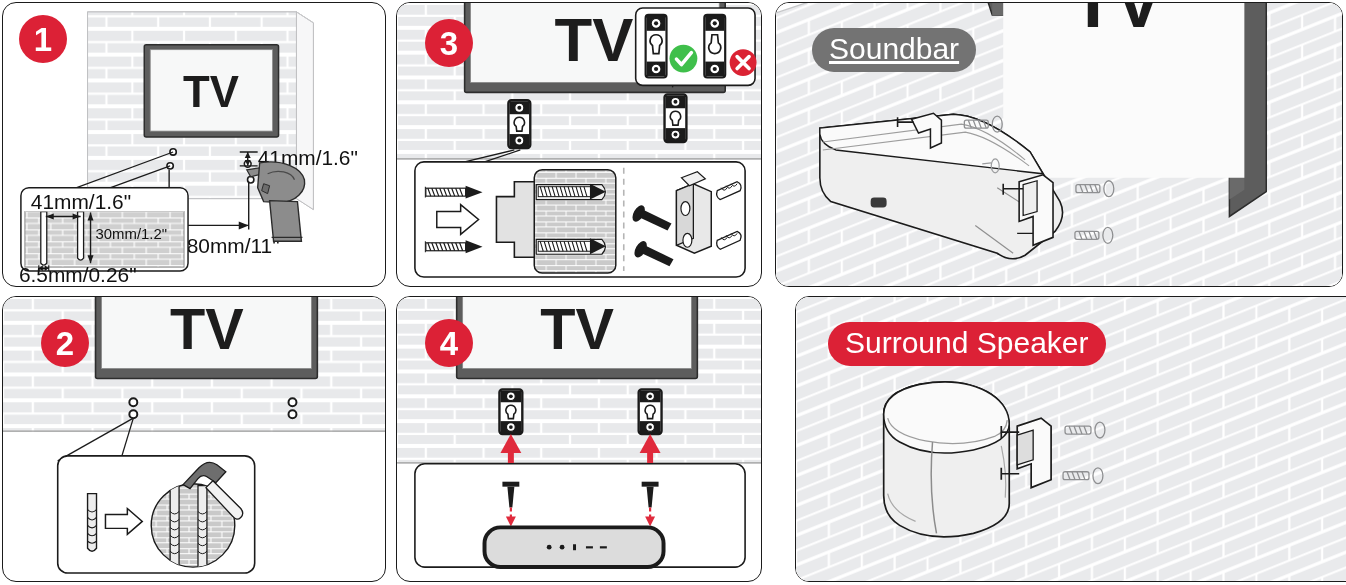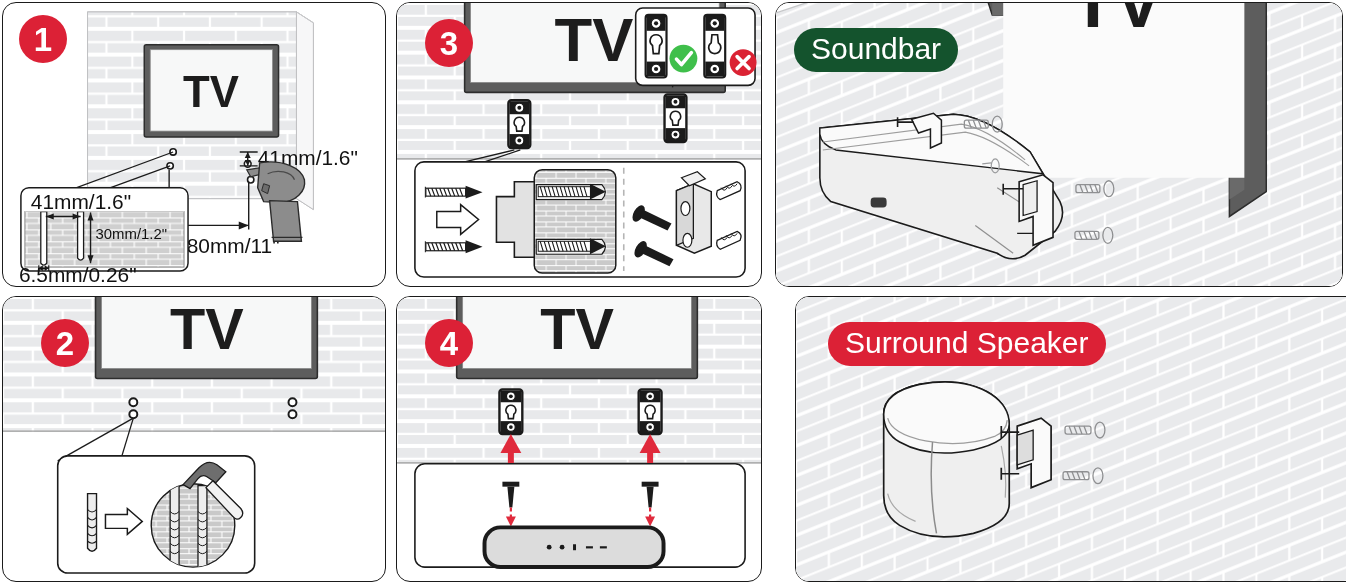--- a/index.html
+++ b/index.html
@@ -587,21 +587,21 @@
         <rect x="300" y="230" width="24" height="8" rx="2"></rect>
         <path d="M304 230 L307 238 M309 230 L312 238 M314 230 L317 238 M319 230 L322 238"></path>
         <ellipse cx="333" cy="234" rx="5" ry="8"></ellipse>
       </g>
       <g stroke="#9b9c9e" stroke-width="1.2" fill="none">
         <ellipse cx="220" cy="164" rx="4" ry="7"></ellipse>
         <path d="M207 162 L216 161"></path>
       </g>
     </svg>
 
-    <div class="pill-label" id="pill-soundbar" style="left: 18px; top: 25px; background: #14532d;">Soundbar</div>
+    <div class="pill-label" id="pill-soundbar" style="left: 36px; top: 25px; background: #737373; text-decoration: underline;">Soundbar</div>
   </div>
 
   <div class="panel" id="panel-surround" style="border-color: rgb(27, 27, 27); margin-left: 20px;">
     <svg class="scene" viewBox="0 0 568 286" preserveAspectRatio="none">
       <defs>
         <pattern id="brickIso2" width="66" height="30" patternUnits="userSpaceOnUse" patternTransform="skewY(-22)">
           <rect width="66" height="30" fill="#E9EAEC"></rect>
           <path d="M0 0.6 H66 M0 15.3 H66 M33 0.6 V15.3 M0 15.3 V30 M66 15.3 V30 M0 29.4 H66" stroke="#FFFFFF" stroke-width="2.2" fill="none"></path>
         </pattern>
       </defs>

